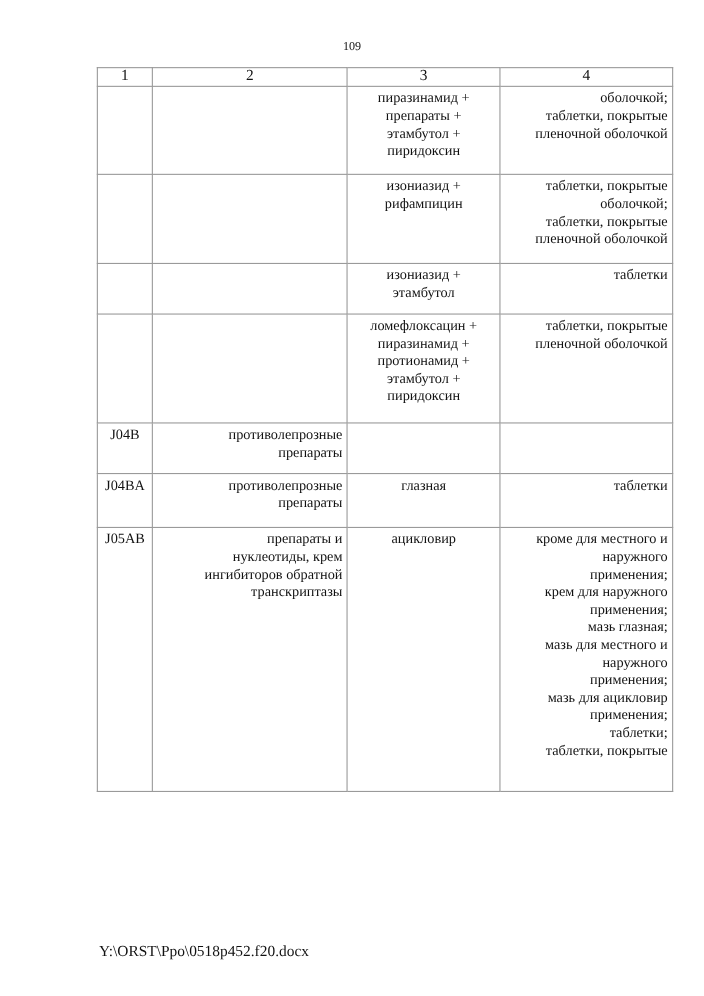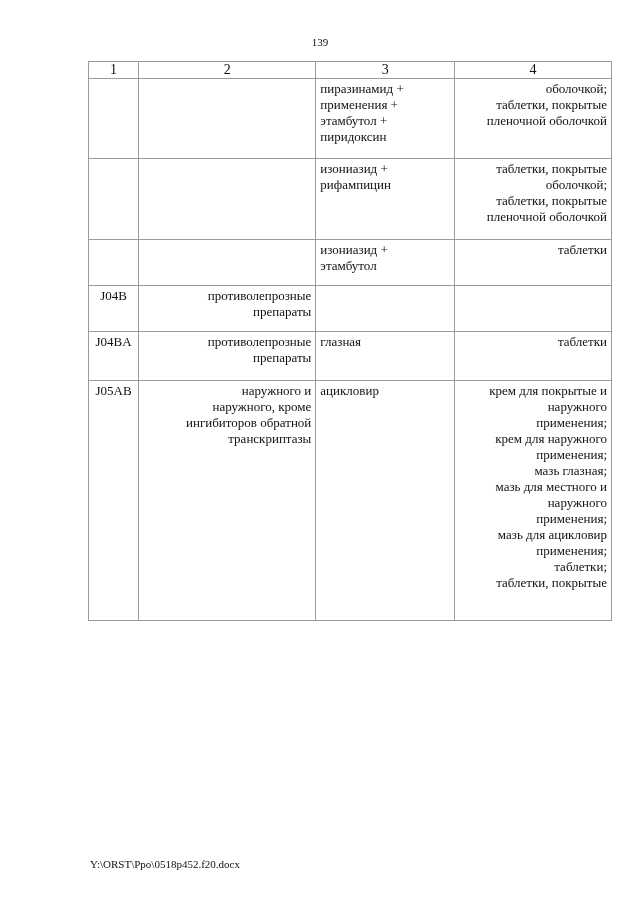--- a/index.html
+++ b/index.html
@@ -6,32 +6,32 @@
   body { width:640px; height:905px; position:relative; overflow:hidden;
          font-family:"Liberation Serif", "DejaVu Serif", serif; color:#111; }
   .page-num { position:absolute; top:36px; left:0; width:640px; text-align:center;
               font-size:11px; }
   table.doc { position:absolute; left:88px; top:61px; width:524px;
               border-collapse:collapse; table-layout:fixed; font-size:13px; line-height:16px; }
   table.doc td, table.doc th { border:1.5px solid #9a9a9a; vertical-align:top;
               padding:2px 4px 6px 4px; font-weight:normal; }
   table.doc th { font-size:14px; padding:0 4px; height:16px; text-align:center; }
   td.c-code { text-align:center; }
-  td.c-inn { }
+  td.c-inn { text-align:center; }
   td.c-name, td.c-form { text-align:right; }
   table.doc tr.body-row td:nth-child(1),
   table.doc tr.body-row td:nth-child(2) { }
   .col1 { width:47px; } .col2 { width:166px; } .col3 { width:130px; } .col4 { width:147px; }
   .cell-line { display:block; }
-  .footer { position:absolute; left:90px; top:858px; font-size:11px; }
+  .footer { position:absolute; left:90px; top:858px; font-size:14px; }
 </style>
 </head>
 <body>
 
-<div class="page-num">139</div>
+<div class="page-num">109</div>
 
 <table class="doc">
   <colgroup>
     <col class="col1">
       <col class="col2">
       <col class="col3">
       <col class="col4">
   </colgroup>
   <thead>
     <tr>
@@ -40,21 +40,21 @@
       <th>3</th>
       <th>4</th>
     </tr>
   </thead>
   <tbody id="tbody">
       <tr class="body-row" style="height: 80px;">
         <td class="c-code"></td>
         <td class="c-name"></td>
         <td class="c-inn">
           <span class="cell-line">пиразинамид +</span>
-          <span class="cell-line">применения +</span>
+          <span class="cell-line">препараты +</span>
           <span class="cell-line">этамбутол +</span>
           <span class="cell-line">пиридоксин</span>
         </td>
         <td class="c-form">
           <span class="cell-line">оболочкой;</span>
           <span class="cell-line">таблетки, покрытые</span>
           <span class="cell-line">пленочной оболочкой</span>
         </td>
       </tr>
       <tr class="body-row" style="height: 81px;">
@@ -75,20 +75,35 @@
         <td class="c-code"></td>
         <td class="c-name"></td>
         <td class="c-inn">
           <span class="cell-line">изониазид +</span>
           <span class="cell-line">этамбутол</span>
         </td>
         <td class="c-form">
           <span class="cell-line">таблетки</span>
         </td>
       </tr>
+      <tr class="body-row" style="height: 99px;">
+        <td class="c-code"></td>
+        <td class="c-name"></td>
+        <td class="c-inn">
+          <span class="cell-line">ломефлоксацин +</span>
+          <span class="cell-line">пиразинамид +</span>
+          <span class="cell-line">протионамид +</span>
+          <span class="cell-line">этамбутол +</span>
+          <span class="cell-line">пиридоксин</span>
+        </td>
+        <td class="c-form">
+          <span class="cell-line">таблетки, покрытые</span>
+          <span class="cell-line">пленочной оболочкой</span>
+        </td>
+      </tr>
       <tr class="body-row" style="height: 46px;">
         <td class="c-code">J04B</td>
         <td class="c-name">
           <span class="cell-line">противолепрозные</span>
           <span class="cell-line">препараты</span>
         </td>
         <td class="c-inn"></td>
         <td class="c-form"></td>
       </tr>
       <tr class="body-row" style="height: 49px; padding-left: 28px;">
@@ -100,30 +115,30 @@
         <td class="c-inn">
           <span class="cell-line">глазная</span>
         </td>
         <td class="c-form">
           <span class="cell-line">таблетки</span>
         </td>
       </tr>
       <tr class="body-row" style="height: 240px;">
         <td class="c-code">J05AB</td>
         <td class="c-name">
-          <span class="cell-line">наружного и</span>
-          <span class="cell-line">наружного, кроме</span>
+          <span class="cell-line">препараты и</span>
+          <span class="cell-line">нуклеотиды, крем</span>
           <span class="cell-line">ингибиторов обратной</span>
           <span class="cell-line">транскриптазы</span>
         </td>
         <td class="c-inn">
           <span class="cell-line">ацикловир</span>
         </td>
         <td class="c-form">
-          <span class="cell-line">крем для покрытые и</span>
+          <span class="cell-line">кроме для местного и</span>
           <span class="cell-line">наружного</span>
           <span class="cell-line">применения;</span>
           <span class="cell-line">крем для наружного</span>
           <span class="cell-line">применения;</span>
           <span class="cell-line">мазь глазная;</span>
           <span class="cell-line">мазь для местного и</span>
           <span class="cell-line">наружного</span>
           <span class="cell-line">применения;</span>
           <span class="cell-line">мазь для ацикловир</span>
           <span class="cell-line">применения;</span>

